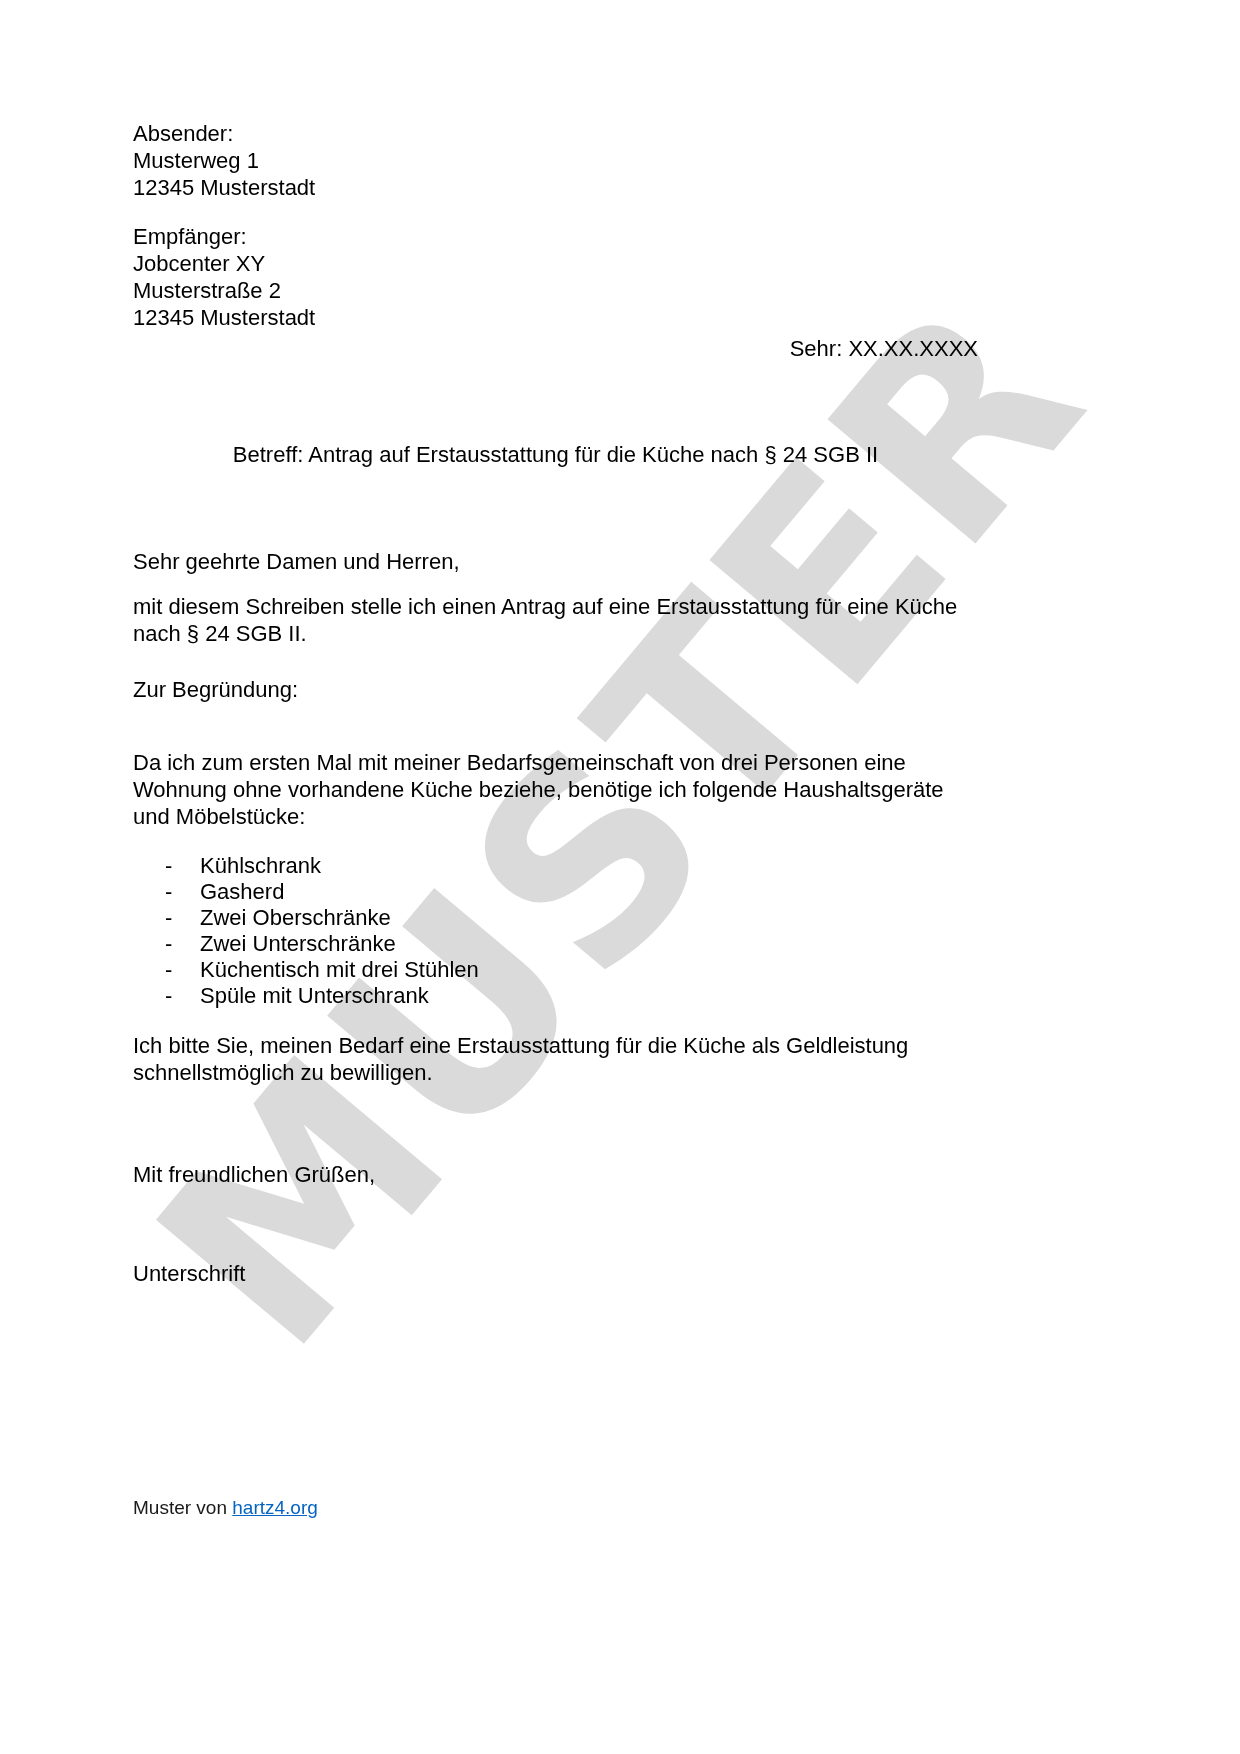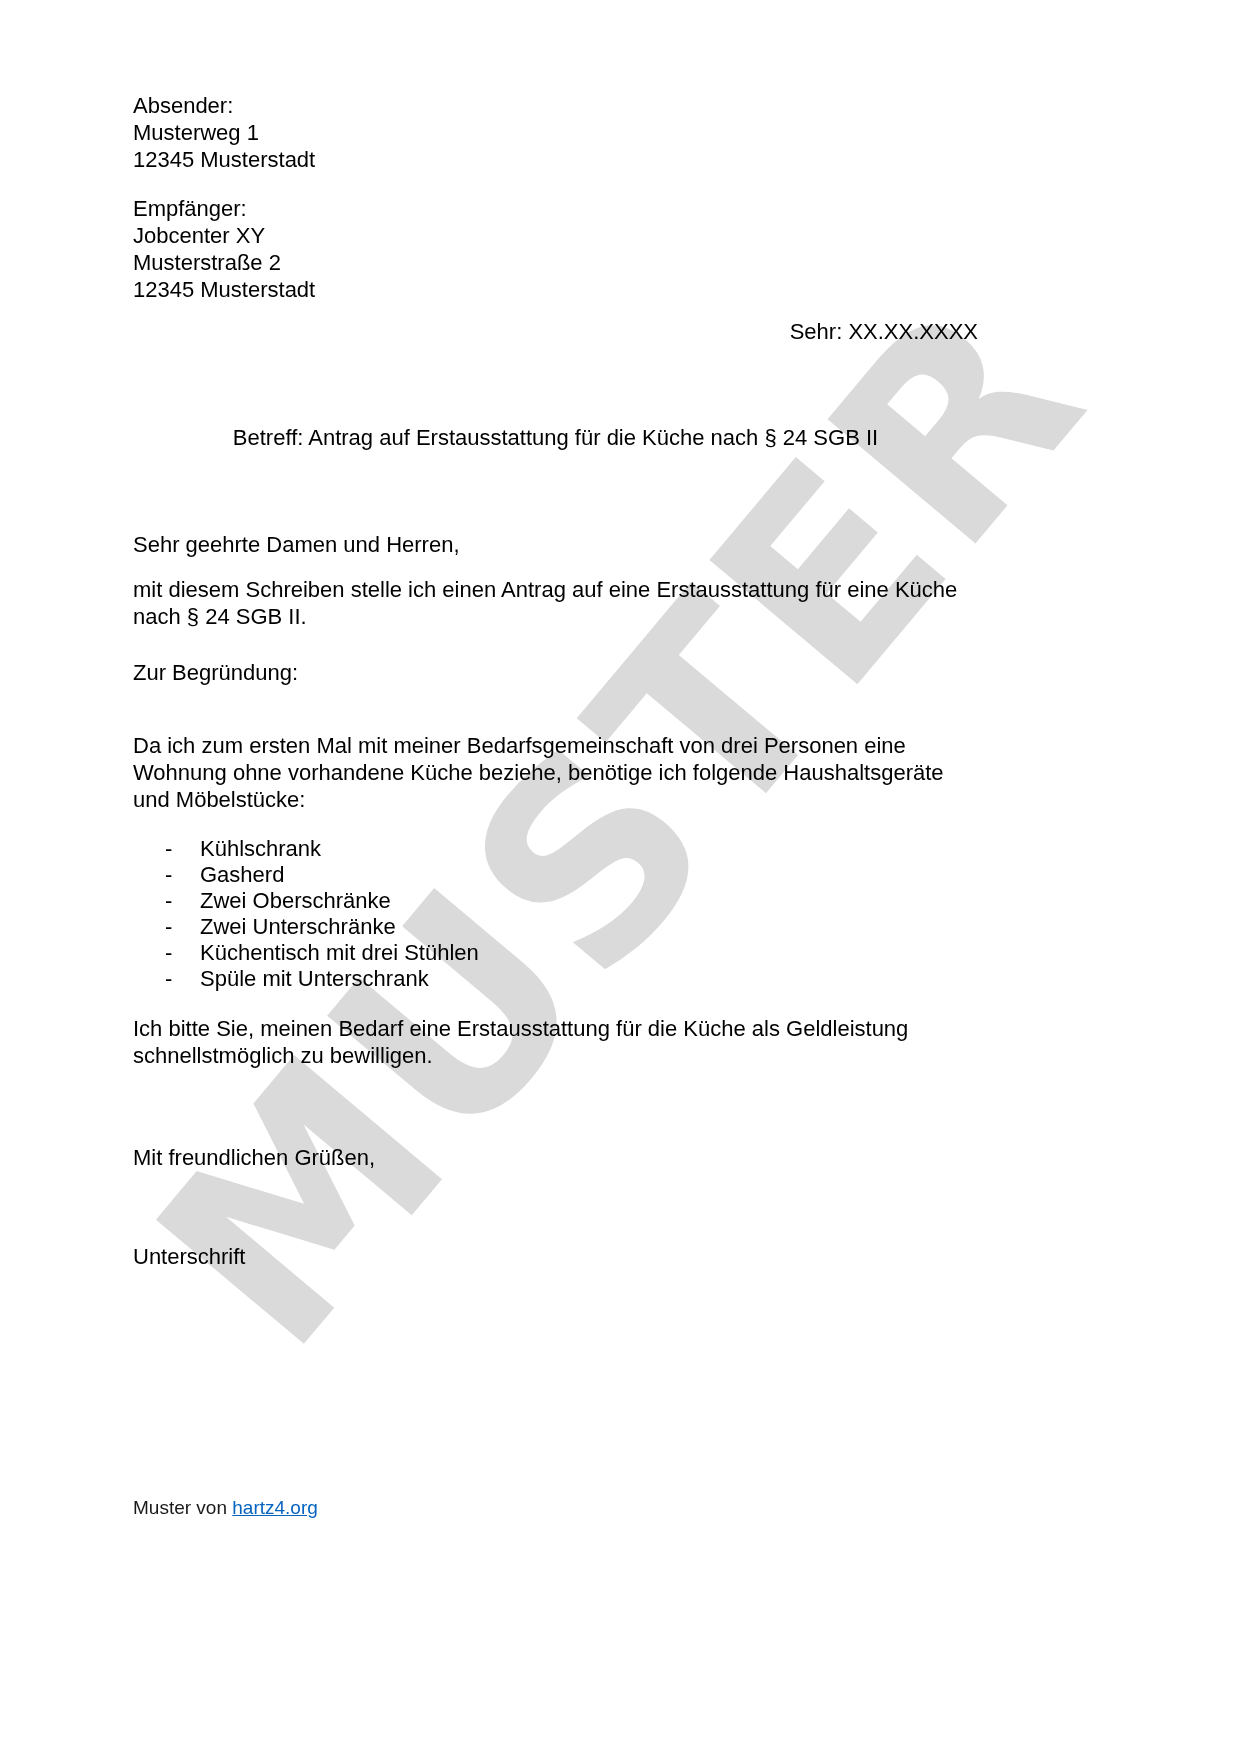--- a/index.html
+++ b/index.html
@@ -29,26 +29,26 @@
       opacity: 0.85;
       white-space: nowrap;
       z-index: 0;
       user-select: none;
       pointer-events: none;
     }
     .content {
       position: relative;
       z-index: 1;
       width: 978px;
-      padding: 92px 0 0 133px;
+      padding: 120px 0 0 133px;
     }
     .content p { line-height: 27px; }
     .addr-block p { line-height: 27px; }
     .sender-block   { margin-bottom: 22px; }
-    .recipient-block{ margin-bottom: 15px; }
+    .recipient-block{ margin-bottom: 4px; }
     .date-line      { text-align: right; margin-bottom: 79px; }
     .subject-line   { margin-bottom: 80px; text-align: center; }
     .salutation     { margin-bottom: 18px; }
     .intro-par      { margin-bottom: 29px; }
     .reason-heading { margin-bottom: 46px; }
     .reason-par     { margin-bottom: 23px; }
     .item-list      { list-style: none; margin-bottom: 23px; }
     .item-list li {
       display: flex;
       line-height: 26px;

